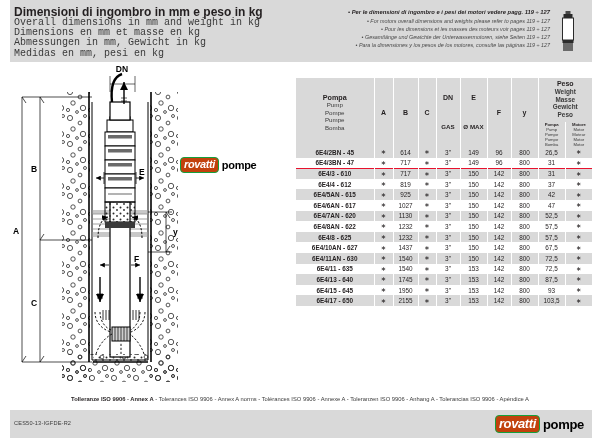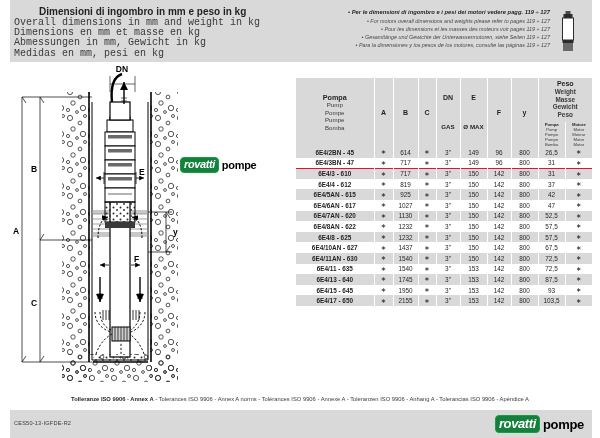--- a/index.html
+++ b/index.html
@@ -35,25 +35,24 @@
     width: 8px; height: 62px;
     background: #ffffff;
   }
 
   .title-block {
     position: absolute;
     left: 14px; top: 7px;
     width: 270px;
   }
   .title-block .t-main {
-    font-size: 10px;
+    font-size: 12px;
     font-weight: bold;
     line-height: 10.6px;
     color: #231f20;
-    margin-left: 25px;
   }
   .title-block .t-sub {
     font-size: 10px;
     line-height: 10.4px;
     color: #3a3a3a;
     font-family: Liberation Mono, monospace;
   }
 
   .notes-block {
     position: absolute;
@@ -94,21 +93,21 @@
     height: 16px;
   }
 
   
   .logo {
     display: inline-flex;
     align-items: center;
     line-height: 1;
   }
   .logo .mark {
-    background: #15803d;
+    background: #c2410c;
     border: 1.6px solid #14a03c;
     border-radius: 4px;
     color: #ffffff;
     font-weight: bold;
     font-style: italic;
     letter-spacing: -0.4px;
     padding: 1px 3px 2px 3px;
     display: inline-block;
   }
   .logo .word {

